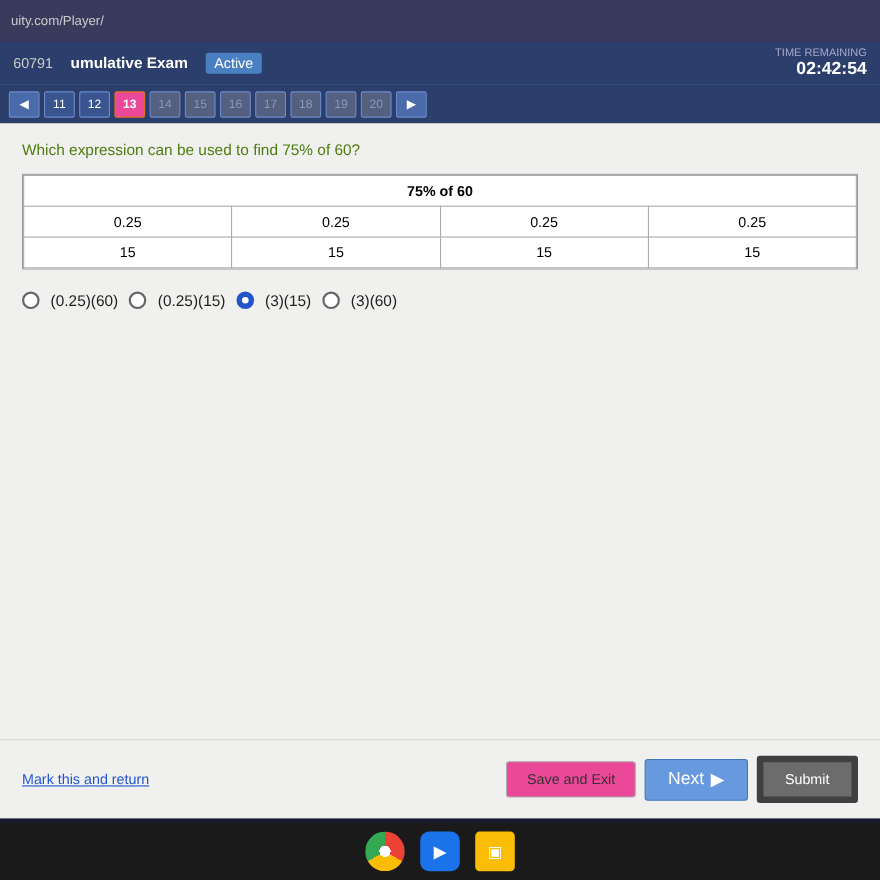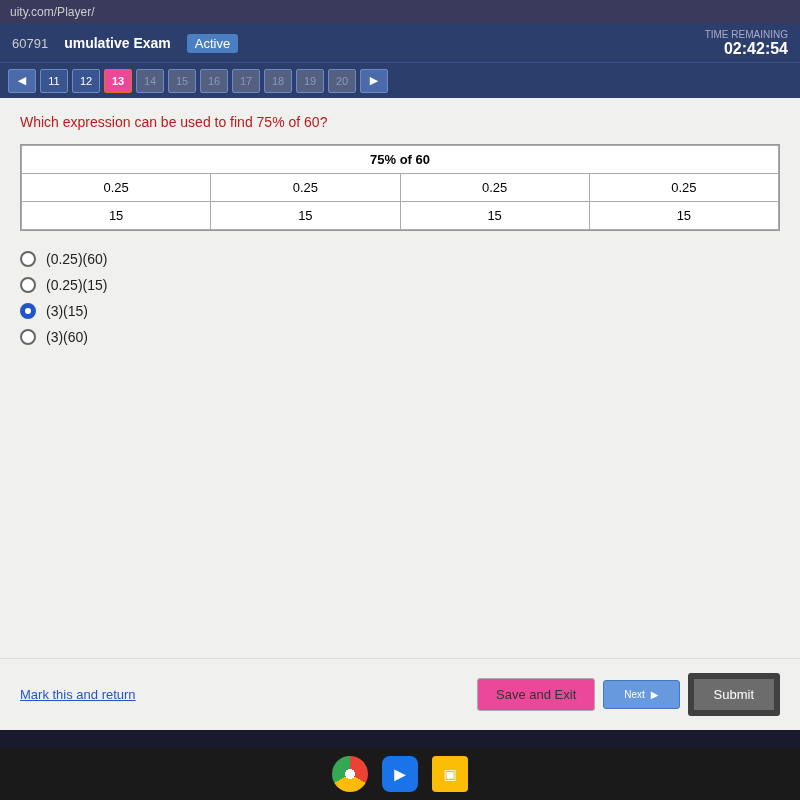--- a/index.html
+++ b/index.html
@@ -7,21 +7,21 @@
       width: 800px;
       height: 800px;
       overflow: hidden;
       font-family: Arial, sans-serif;
       background: #1a1a2e;
     }
 
     
     .browser-bar {
       background: #3a3a5c;
-      height: 24px;
+      height: 38px;
       display: flex;
       align-items: center;
       padding: 0 10px;
     }
     .browser-url {
       color: #ccc;
       font-size: 12px;
     }
 
     
@@ -103,21 +103,21 @@
 
     
     .main-content {
       background: #f0f0ee;
       padding: 16px 20px;
       min-height: 560px;
     }
 
     .question-text {
       font-size: 14px;
-      color: #b91c1c;
+      color: #4d7c0f;
       margin-bottom: 14px;
     }
 
     
     .table-container {
       margin-bottom: 20px;
       border: 1px solid #999;
     }
     table {
       width: 100%;
@@ -136,21 +136,21 @@
       border-radius: 11px;
     }
     .table-header-row th {
       font-weight: bold;
     }
 
     
     .answer-options {
       margin-top: 16px;
       display: flex;
-      flex-direction: column;
+      flex-direction: row;
       gap: 10px;
     }
     .answer-option {
       display: flex;
       align-items: center;
       gap: 10px;
       font-size: 14px;
       color: #222;
       cursor: pointer;
     }
@@ -194,21 +194,21 @@
       padding: 8px 18px;
       font-size: 13px;
       cursor: pointer;
       border-radius: 3px;
     }
     .btn-next {
       background: #6699dd;
       border: 1px solid #4477bb;
       color: #fff;
       padding: 8px 20px;
-      font-size: 10px;
+      font-size: 16px;
       cursor: pointer;
       border-radius: 3px;
       display: flex;
       align-items: center;
       gap: 6px;
     }
     .btn-submit {
       background: #6c6c6c;
       border: 6px solid #404040;
       color: #fff;

